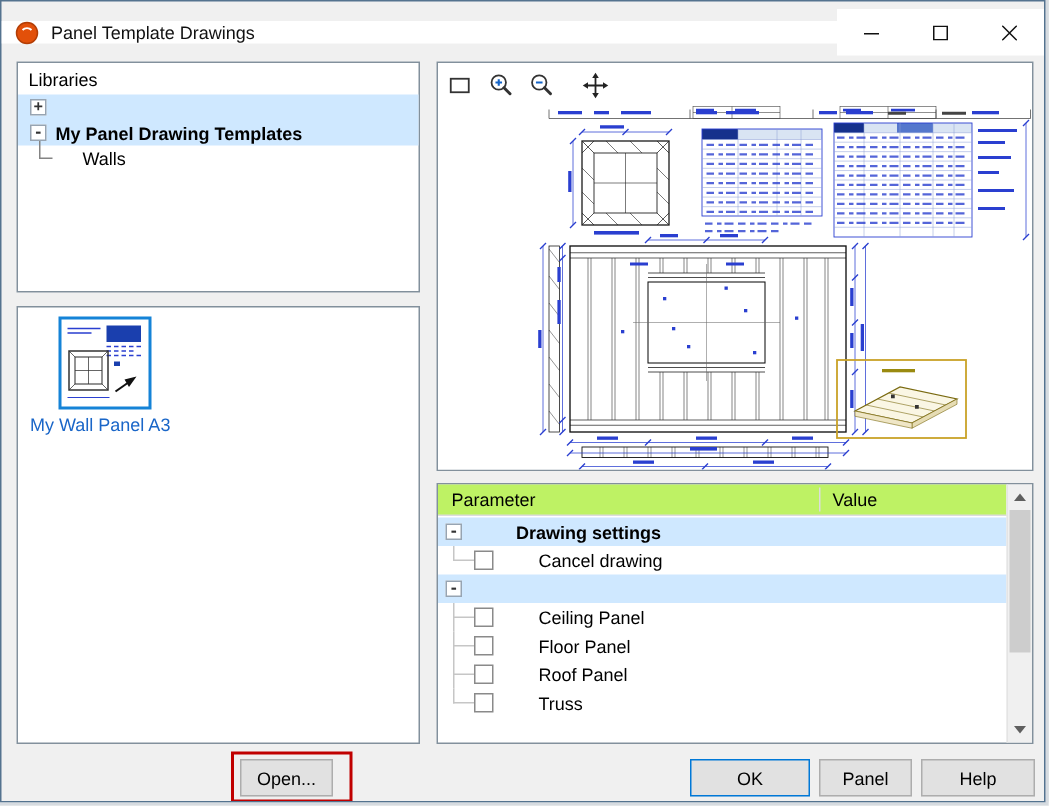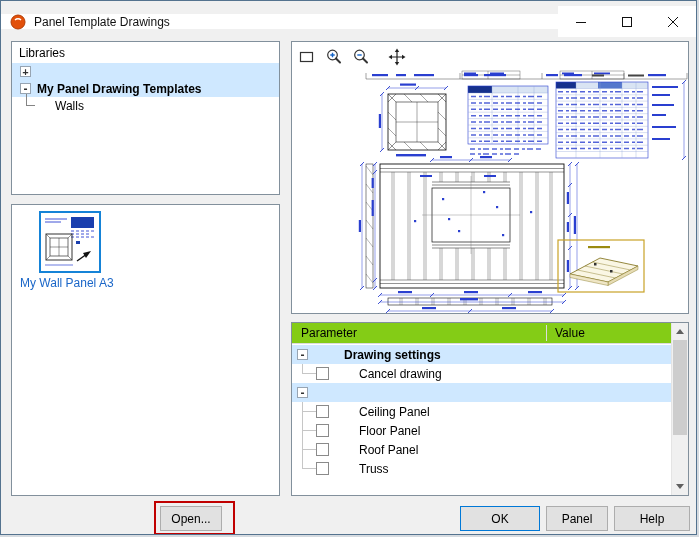--- a/index.html
+++ b/index.html
@@ -34,21 +34,21 @@
   .thumb-img{width:62px;height:62px;margin:0 auto;border:2px solid #1583d7;background:#fff;}
   .thumb-label{margin-top:3px;color:#1a66c8;font-size:12px;}
   
   .preview{left:290px;top:40px;width:398px;height:273px;}
   .toolbar{position:absolute;left:4px;top:3px;height:24px;display:flex;align-items:center;gap:5px;}
   .tbtn{width:22px;height:22px;display:flex;align-items:center;justify-content:center;background:transparent;border:none;padding:0;}
   .tbtn.pan{margin-left:9px;}
   .drawing{position:absolute;left:0;top:28px;width:396px;height:243px;background:#fff;}
   
   .params{left:290px;top:321px;width:398px;height:174px;}
-  .phead{position:absolute;left:0;top:0;right:17px;height:21px;background:#84cc16;border-bottom:1px solid #dcdcdc;}
+  .phead{position:absolute;left:0;top:0;right:17px;height:21px;background:#bef264;border-bottom:1px solid #dcdcdc;}
   .pcol1{position:absolute;left:9px;top:3px;}
   .pcol2{position:absolute;left:263px;top:3px;}
   .hdiv{position:absolute;left:254px;top:2px;bottom:2px;width:1px;background:#dcdcdc;}
   .prows{position:absolute;left:0;top:22px;right:17px;}
   .prow{height:19px;display:flex;align-items:center;position:relative;}
   .prow.group{background:#cfe8ff;}
   .prow.group .expander{margin-left:5px;}
   .plabel{margin-left:6px;white-space:nowrap;padding-left:24px;}
   .checkbox{width:13px;height:13px;border:1px solid #8a8a8a;background:#fff;margin-left:24px;flex:0 0 auto;}
   .twig{position:absolute;left:10px;top:0;height:100%;width:1px;background:#c6c6c6;}

